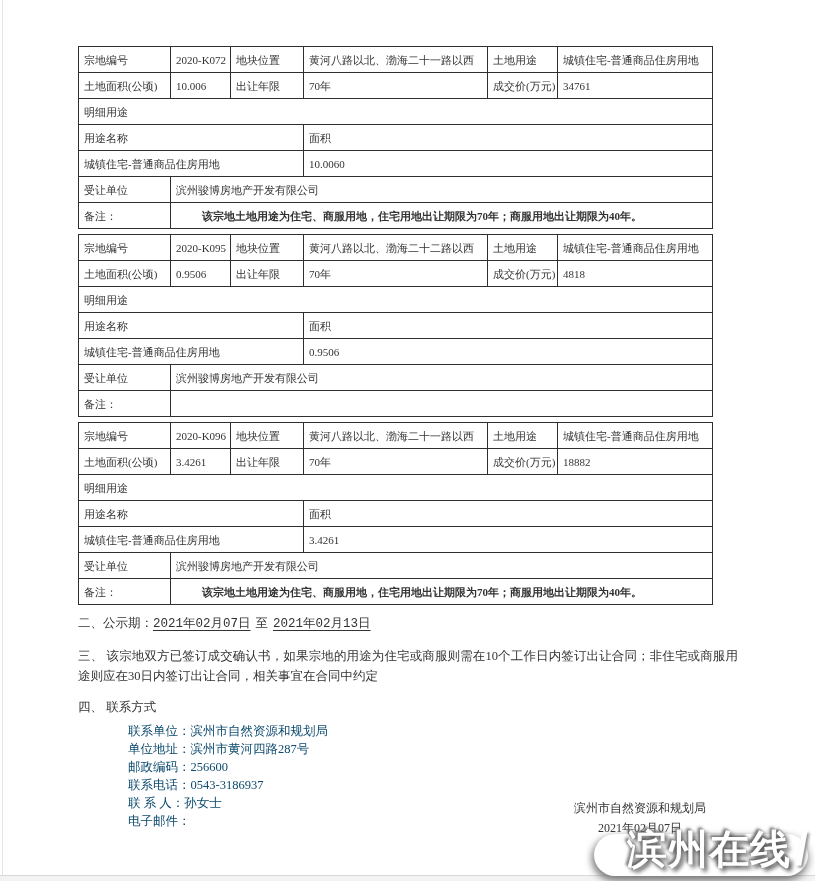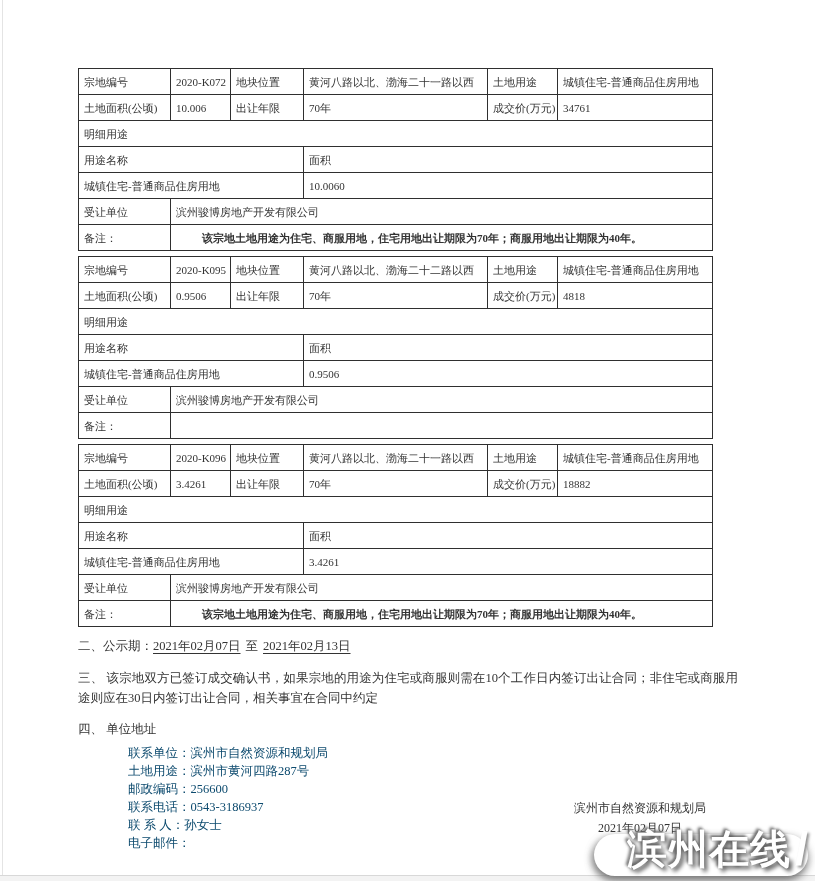--- a/index.html
+++ b/index.html
@@ -1,29 +1,29 @@
 <!DOCTYPE html>
 <html><head>
 <meta charset="utf-8">
 <style>
   html,body{margin:0;padding:0;background:#ffffff;}
   .page{position:relative;width:815px;height:881px;background:#fff;overflow:hidden;
         font-family:"Liberation Serif",serif;color:#333;}
   .page-edge-line{position:absolute;left:2px;top:0;width:1px;height:875px;background:#e4e4e4;}
-  .content{position:absolute;left:78px;top:46px;width:660px;margin-top:22px;}
+  .content{position:absolute;left:78px;top:46px;width:660px;}
 
   table.parcel-table{border-collapse:collapse;table-layout:fixed;width:634px;margin-bottom:5px;}
   table.parcel-table td{border:1px solid #2f2f2f;height:25px;padding:0 5px;font-size:11px;
         line-height:14px;vertical-align:middle;color:#333;overflow:hidden;white-space:nowrap;}
   col.c1{width:92px;}col.c2{width:60px;}col.c3{width:73px;}
   col.c4{width:184px;}col.c5{width:70px;}col.c6{width:155px;}
   td.remark-cell{text-indent:26px;white-space:normal;font-weight:bold;}
 
   .sec{font-size:12.5px;line-height:1.55;color:#333;}
-  .sec2{margin-top:10px;}
+  .sec2{margin-top:10px;font-family:Liberation Mono, monospace;}
   .sec2 .u{text-decoration:underline;text-underline-offset:3px;}
   .sec2 .sep{margin:0 5px;}
   .sec3{margin-top:13px;width:660px;text-align:justify;}
   .sec4{margin-top:12px;}
   .contacts{margin-top:4px;margin-left:50px;}
   .contact-line{font-size:12.5px;line-height:18px;height:18px;color:#0c4a6e;}
 
   .signature{position:absolute;left:570px;top:798px;width:140px;text-align:center;
         font-size:12px;line-height:20px;color:#333;z-index:1;}
 
@@ -193,24 +193,24 @@
       </tr>
     </tbody>
       </table>
 
     <div class="sec sec2">
       <span>二、公示期：</span><span class="u">2021年02月07日</span><span class="sep">至</span><span class="u">2021年02月13日</span>
     </div>
 
     <div class="sec sec3">三、 该宗地双方已签订成交确认书，如果宗地的用途为住宅或商服则需在10个工作日内签订出让合同；非住宅或商服用途则应在30日内签订出让合同，相关事宜在合同中约定</div>
 
-    <div class="sec sec4">四、 单位地址</div>
+    <div class="sec sec4">四、 联系方式</div>
     <div class="contacts">
       <div class="contact-line"><span>联系单位：</span><span>滨州市自然资源和规划局</span></div>
-      <div class="contact-line"><span>土地用途：</span><span>滨州市黄河四路287号</span></div>
+      <div class="contact-line"><span>单位地址：</span><span>滨州市黄河四路287号</span></div>
       <div class="contact-line"><span>邮政编码：</span><span>256600</span></div>
       <div class="contact-line"><span>联系电话：</span><span>0543-3186937</span></div>
       <div class="contact-line"><span>联 系 人：</span><span>孙女士</span></div>
       <div class="contact-line"><span>电子邮件：</span><span></span></div>
     </div>
   </div>
 
   <div class="signature">
     <div>滨州市自然资源和规划局</div>
     <div>2021年02月07日</div>

